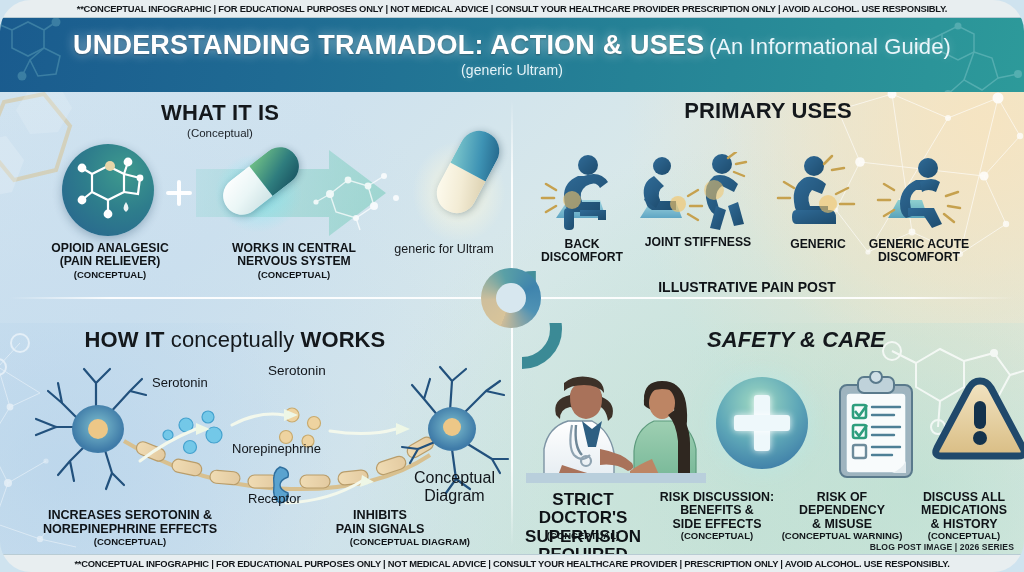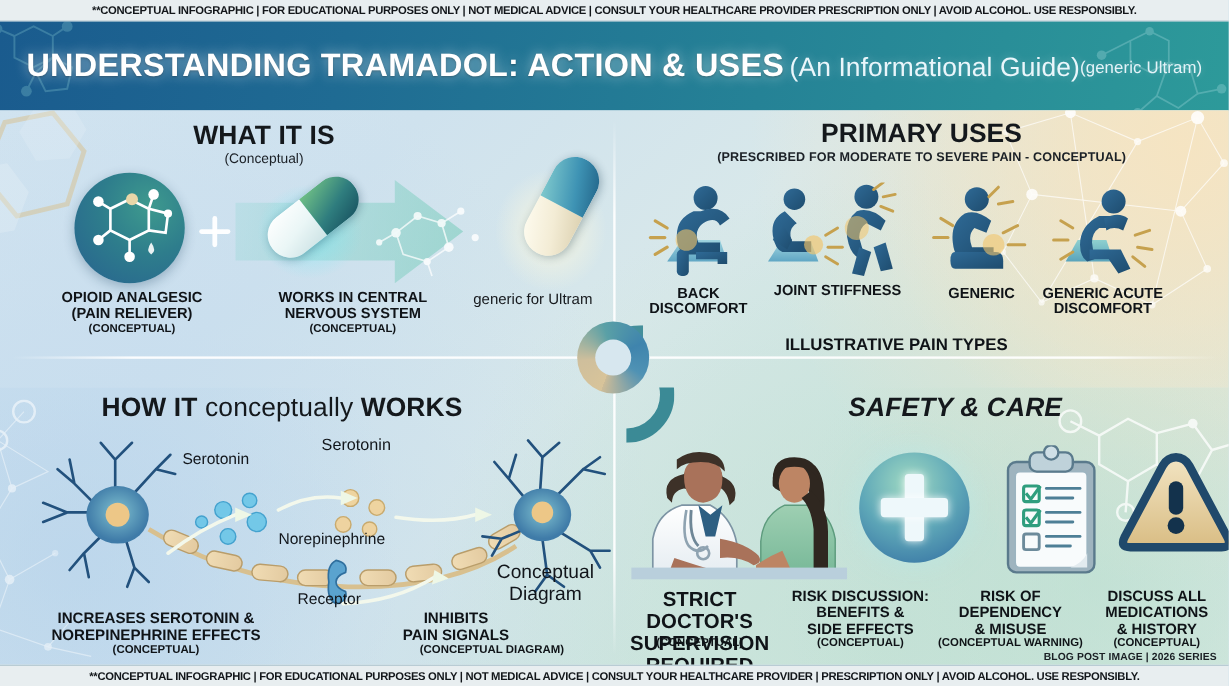--- a/index.html
+++ b/index.html
@@ -1,21 +1,21 @@
 <!DOCTYPE html>
 <html><head>
 <meta charset="utf-8">
 <style>
   * { margin:0; padding:0; box-sizing:border-box; }
   html,body { width:1024px; height:572px; overflow:hidden; }
   body {
     font-family:"Liberation Sans", sans-serif;
     background:#cfe3ef;
   }
-  .page { position:relative; width:1024px; height:572px; overflow:hidden; }
+  .page { position:relative; width:1024px; height:572px; overflow:hidden;border-radius:31px; }
 
   
   .disclaimer {
     position:absolute; left:0; width:1024px; height:18px;
     background:#e8eef0;
     display:flex; align-items:center; justify-content:center;
     font-size:9.4px; font-weight:bold; letter-spacing:-0.25px;
     color:#12161a; white-space:nowrap;
     transform:scaleX(1.0);
   }
@@ -24,21 +24,21 @@
 
   
   .header {
     position:absolute; left:0; top:18px; width:1024px; height:74px;
     background:linear-gradient(100deg,#1a5b8e 0%,#1f6b93 28%,#258296 62%,#2d9a9a 100%);
     overflow:hidden;
   }
   .header .hexdeco { position:absolute; opacity:.28; }
   .header-inner {
     position:relative; z-index:2; width:100%; height:100%;
-    display:flex; flex-direction:row; align-items:center; justify-content:center;
+    display:flex; flex-direction:column; align-items:center; justify-content:center;
   }
   .title-line { white-space:nowrap; line-height:1.02; }
   .title-main {
     font-size:27px; font-weight:bold; color:#ffffff; letter-spacing:.2px;
     text-shadow:0 0 11px rgba(255,255,255,.55), 0 1px 2px rgba(0,0,0,.35);
   }
   .title-sub-inline {
     font-size:22px; font-weight:normal; color:#eaf6fb; letter-spacing:.1px;
     text-shadow:0 0 8px rgba(255,255,255,.3);
   }
@@ -317,21 +317,20 @@
           <circle cx="48" cy="168" r="2.6" opacity=".7"></circle>
             <circle cx="16" cy="126" r="2.4" opacity=".6"></circle>
           <circle cx="40" cy="78" r="4.8" opacity=".9"></circle>
             <circle cx="18" cy="26" r="2.6" opacity=".6"></circle>
         </g>
       </svg>
       <div class="ring-arc"></div>
 
       <div class="sec-head" style="position:absolute;left:0;top:6px;width:512px;">
         <div class="sec-title">PRIMARY USES</div>
-        <div class="sec-sub caps">(PRESCRIBED FOR MODERATE TO SEVERE PAIN - CONCEPTUAL)</div>
       </div>
 
       <div class="pain-row">
 
         <div class="pain-item" style="left:10px;top:0;">
           <div class="pain-fig">
             <svg viewBox="0 0 96 84" style="width:96px;height:84px;">
               <defs>
                   <linearGradient id="pg0" x1="0" y1="0" x2="1" y2="1">
                 <stop offset="0" stop-color="#2f6a96"></stop>
@@ -449,21 +448,21 @@
                   <path d="M84 54 L96 56"></path>
                   <path d="M80 62 L90 70"></path>
               </g>
             </svg>
           </div>
           <div class="lbl lbl-main" style="white-space:pre-line;margin-top:2px;">GENERIC ACUTE
 DISCOMFORT</div>
         </div>
       </div>
 
-      <div class="lbl" style="position:absolute;left:0;top:188px;width:470px;font-size:14px;">ILLUSTRATIVE PAIN TYPES</div>
+      <div class="lbl" style="position:absolute;left:0;top:188px;width:470px;font-size:14px;">ILLUSTRATIVE PAIN POST</div>
     </div>
 
     <div class="quad q-bl">
       <svg style="position:absolute;left:-20px;top:10px;width:200px;height:220px;opacity:.6" viewBox="0 0 200 220">
         <g stroke="#ffffff" stroke-width="1" fill="none" opacity=".7">
           <path d="M40 10 L18 34 L30 74 L8 110 L28 150 L14 190 L60 206 L86 176"></path>
           <path d="M18 34 L60 60 L30 74 M28 150 L66 128 M60 206 L96 214"></path>
         </g>
         <g fill="#ffffff">
           <circle cx="40" cy="10" r="9" opacity=".9" fill="none" stroke="#ffffff" stroke-width="2"></circle>

